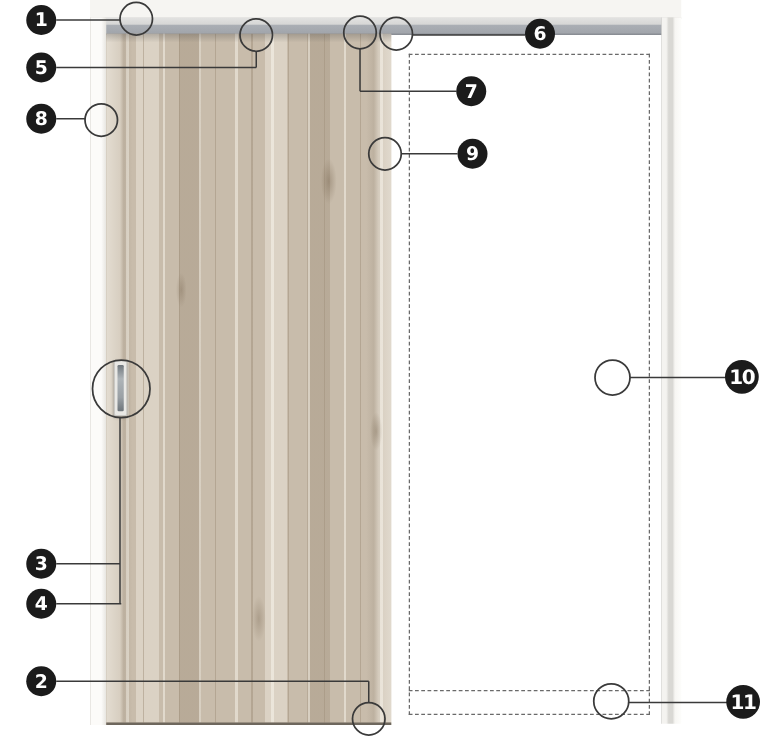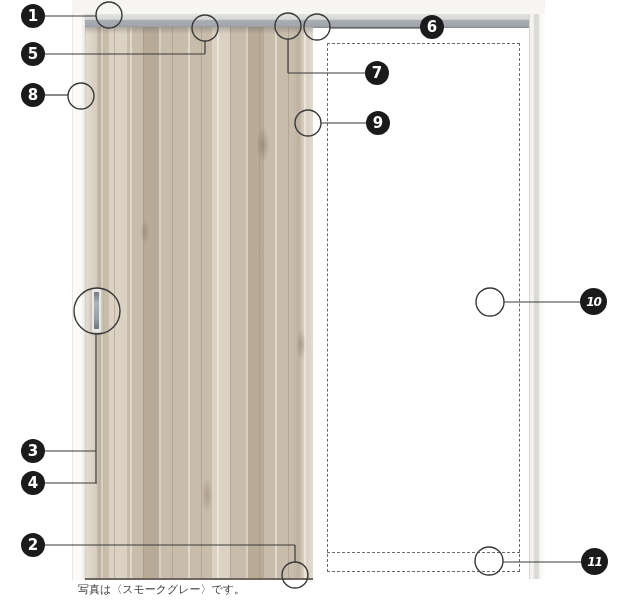--- a/index.html
+++ b/index.html
@@ -64,21 +64,21 @@
   svg.overlay{left:0;top:0;width:627px;height:600px;pointer-events:none;}
   svg.overlay line{stroke:#3a3a3a;stroke-width:1.2;}
   svg.overlay circle{stroke:#3a3a3a;stroke-width:1.4;fill:none;}
 
   
   .marker{
     width:24px;height:24px;border-radius:50%;background:#1b1b1b;color:#ffffff;
     display:flex;align-items:center;justify-content:center;
     font-size:15px;font-weight:bold;line-height:1;z-index:6;
   }
-  .marker.wide{width:27px;height:27px;font-size:12px;letter-spacing:-1px;font-style:italic;}
+  .marker.wide{width:27px;height:27px;font-size:16px;letter-spacing:-1px;}
 
   .caption{left:78px;top:582px;font-size:11px;color:#3a3a3a;z-index:6;}
 </style>
 </head>
 <body>
 
 <div class="canvas">
 
   <div class="abs wall-top"></div>
   <div class="abs top-rail"></div>
@@ -128,15 +128,14 @@
   <div class="abs marker" style="left:21px;top:83px;">8</div>
   <div class="abs marker" style="left:21px;top:439px;">3</div>
   <div class="abs marker" style="left:21px;top:471px;">4</div>
   <div class="abs marker" style="left:21px;top:533px;">2</div>
   <div class="abs marker" style="left:420px;top:15px;">6</div>
   <div class="abs marker" style="left:365px;top:61px;">7</div>
   <div class="abs marker" style="left:366px;top:111px;">9</div>
   <div class="abs marker wide" style="left:580px;top:288px;">10</div>
   <div class="abs marker wide" style="left:581px;top:548px;text-align:center;">11</div>
 
-  <div class="abs caption">写真は〈スモークグレー〉です。</div>
 
 </div>
 
 </body></html>

